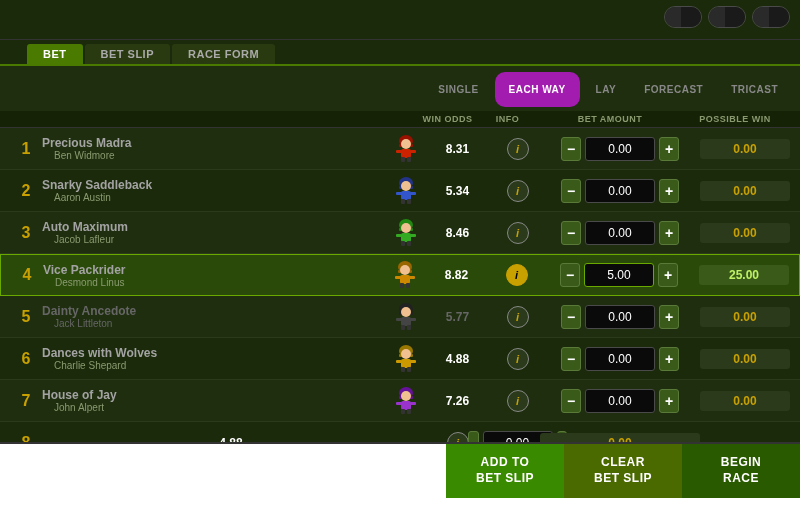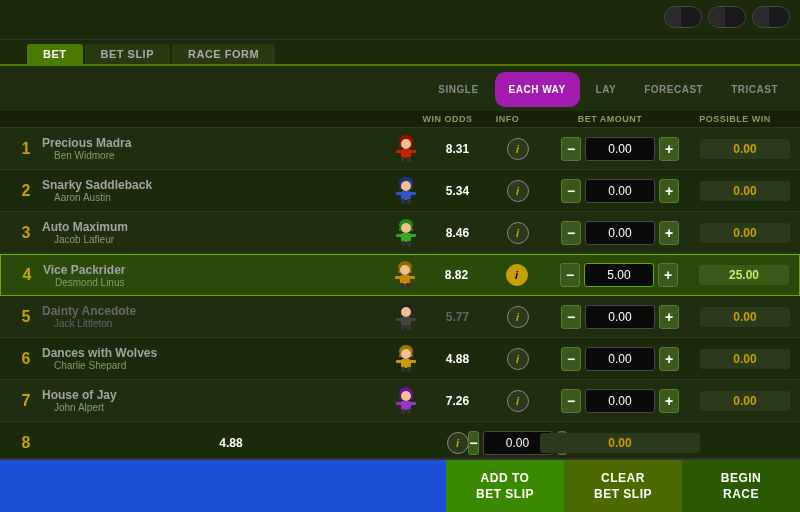--- a/index.html
+++ b/index.html
@@ -304,22 +304,22 @@
       background: #3a5a1a;
     }
 
     
     .footer {
       position: absolute;
       bottom: 0;
       left: 0;
       right: 0;
       display: flex;
-      height: 54px;
-      background: #1d4ed8;
+      height: 70px;
+      background: #ffffff;
       border-top: 2px solid #333;
     }
     .footer-spacer { flex: 1; }
     .footer-btn {
       width: 118px;
       height: 54px;
       display: flex;
       align-items: center;
       justify-content: center;
       font-size: 12px;

